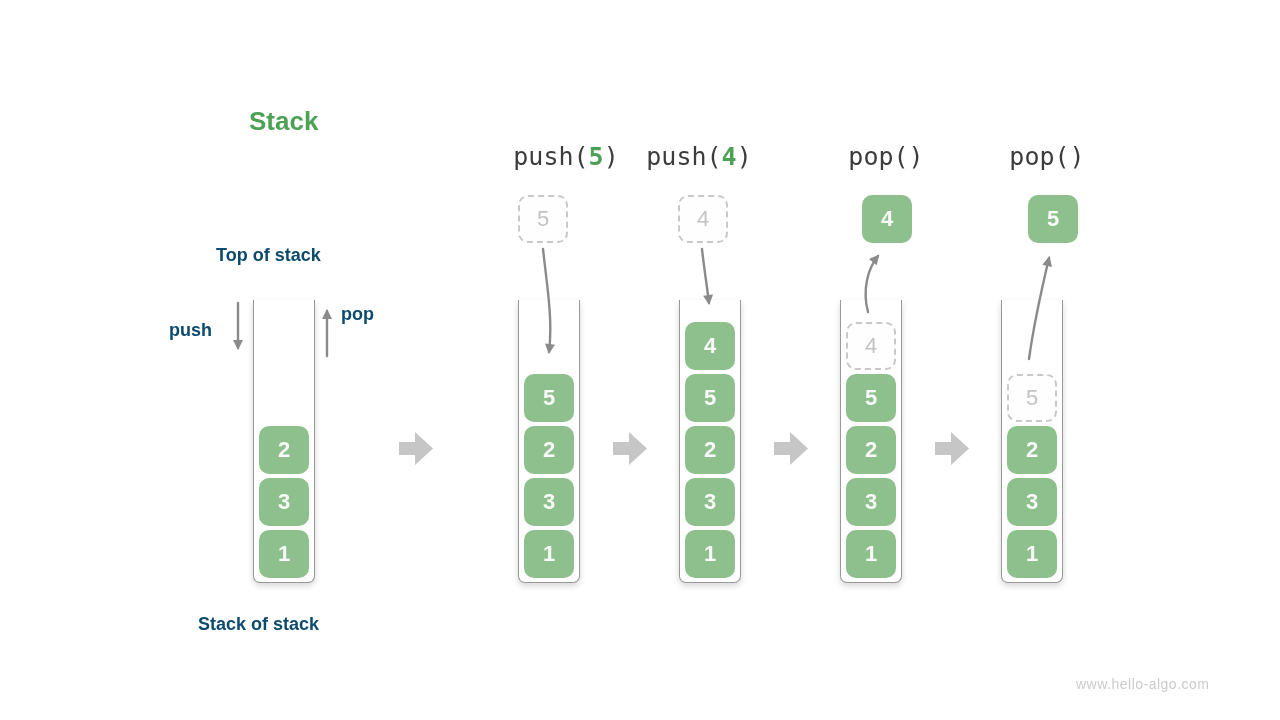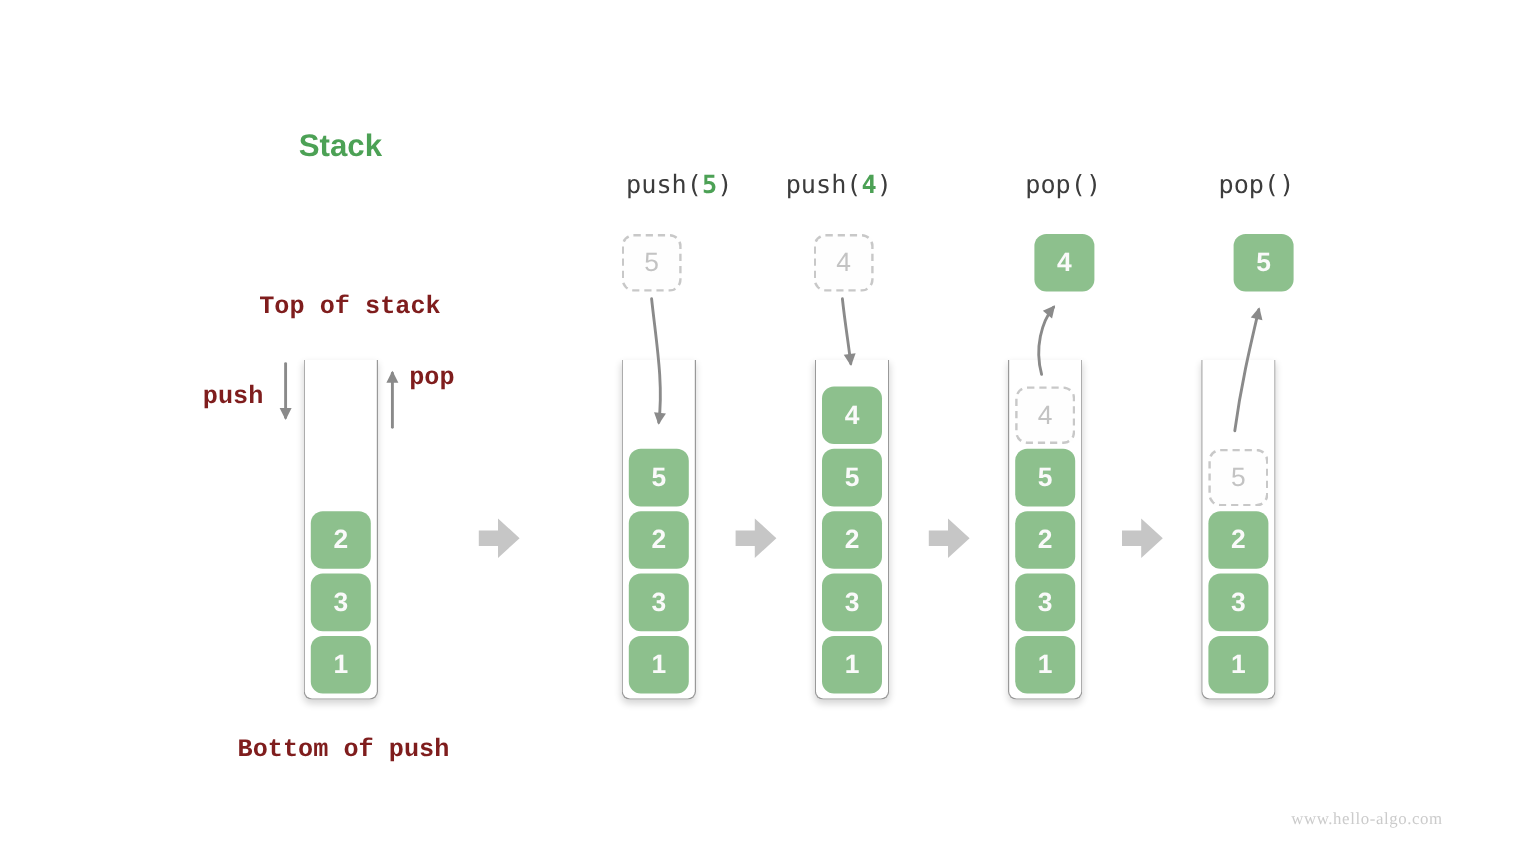--- a/index.html
+++ b/index.html
@@ -5,29 +5,29 @@
   html,body { margin:0; padding:0; background:#ffffff; }
   .canvas {
     position:relative; width:1224px; height:720px; background:#ffffff;
     font-family:"Liberation Sans", sans-serif; overflow:hidden;
   }
   .title {
     position:absolute; left:249px; top:106px;
     font-size:26px; font-weight:bold; color:#4ca155;
   }
   .note {
-    position:absolute; font-size:21px; font-weight:bold; color:#7f1d1d; white-space:nowrap;font-family:Liberation Mono, monospace;
+    position:absolute; font-size:18px; font-weight:bold; color:#0c4a6e; white-space:nowrap;
   }
   .note-top    { left:216px; top:245px; }
   .note-bottom { left:198px; top:614px; }
   .note-push   { left:169px; top:320px; }
   .note-pop    { left:341px; top:304px; }
   .op {
     position:absolute; top:142px; width:140px; text-align:center;
-    font-family:"DejaVu Sans Mono", monospace; font-size:21px; color:#3c3c3c; white-space:nowrap;
+    font-family:"DejaVu Sans Mono", monospace; font-size:25px; color:#3c3c3c; white-space:nowrap;
   }
   .op .arg { color:#4ca155; font-weight:bold; }
   .stack {
     position:absolute; top:300px; width:62px; height:283px; box-sizing:border-box;
     background:#ffffff; border:1.6px solid #999999; border-top:none;
     border-radius:0 0 7px 7px; box-shadow:0 3px 6px rgba(0,0,0,0.16);
     display:flex; flex-direction:column; justify-content:flex-end; align-items:center;
     gap:4px; padding-bottom:4px; z-index:1;
   }
   .block {
@@ -49,21 +49,21 @@
   }
   .float-box.popped {
     background:#8dc08d; color:#fafafa; font-weight:bold;
   }
   .arrows-layer {
     position:absolute; left:0; top:0; width:1280px; height:720px;
     z-index:2; pointer-events:none;
   }
   .watermark {
     position:absolute; left:1076px; top:676px;
-    font-family:Liberation Serif, serif; font-size:14px;
+    font-family:Liberation Sans, sans-serif; font-size:14px;
     color:#cbcbcb; letter-spacing:0.5px;
   }
 </style>
 </head>
 <body>
 
 <div class="canvas">
 
   <svg class="arrows-layer" viewBox="0 0 1280 720">
     <defs>
@@ -82,21 +82,21 @@
     <path d="M1029,359 C1034,322 1041,292 1049,258" stroke="#8a8a8a" stroke-width="2.4" fill="none" stroke-linecap="round" marker-end="url(#ah)"></path>
 
     <path d="M399,442 h16 v-10 l18,16.5 l-18,16.5 v-10 h-16 z" fill="#c6c6c6"></path>
     <path d="M613,442 h16 v-10 l18,16.5 l-18,16.5 v-10 h-16 z" fill="#c6c6c6"></path>
     <path d="M774,442 h16 v-10 l18,16.5 l-18,16.5 v-10 h-16 z" fill="#c6c6c6"></path>
     <path d="M935,442 h16 v-10 l18,16.5 l-18,16.5 v-10 h-16 z" fill="#c6c6c6"></path>
   </svg>
 
   <div class="title">Stack</div>
   <div class="note note-top">Top of stack</div>
-  <div class="note note-bottom">Bottom of push</div>
+  <div class="note note-bottom">Stack of stack</div>
   <div class="note note-push">push</div>
   <div class="note note-pop">pop</div>
 
   <div class="op" style="left:496px"><span>push(</span><span class="arg">5</span><span>)</span></div>
   <div class="op" style="left:629px"><span>push(</span><span class="arg">4</span><span>)</span></div>
   <div class="op" style="left:816px"><span>pop()</span><span class="arg"></span><span></span></div>
   <div class="op" style="left:977px"><span>pop()</span><span class="arg"></span><span></span></div>
 
   <div class="float-box incoming" style="left:518px">5</div>
   <div class="float-box incoming" style="left:678px">4</div>

